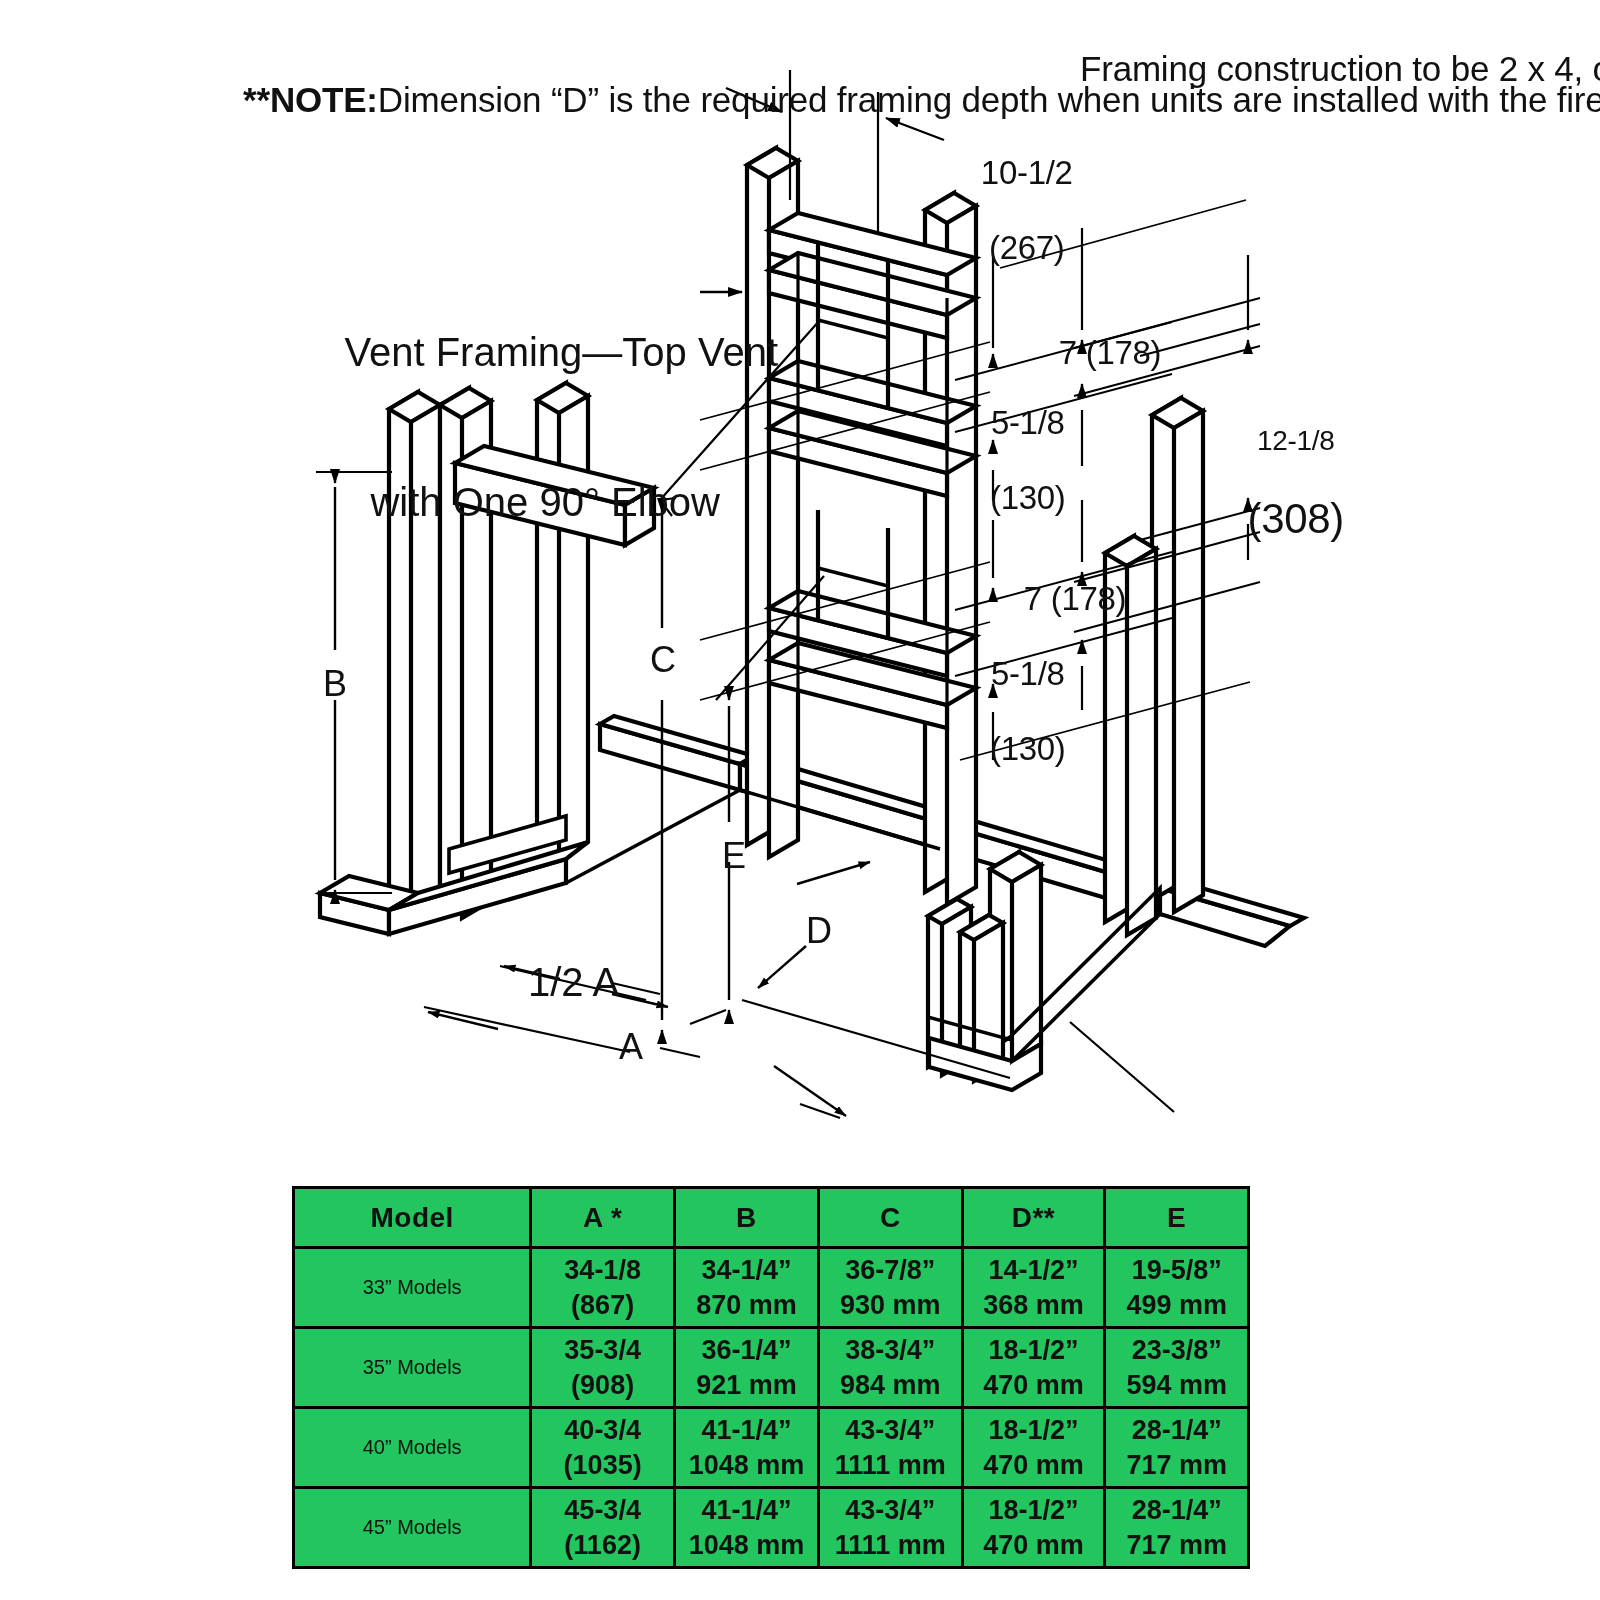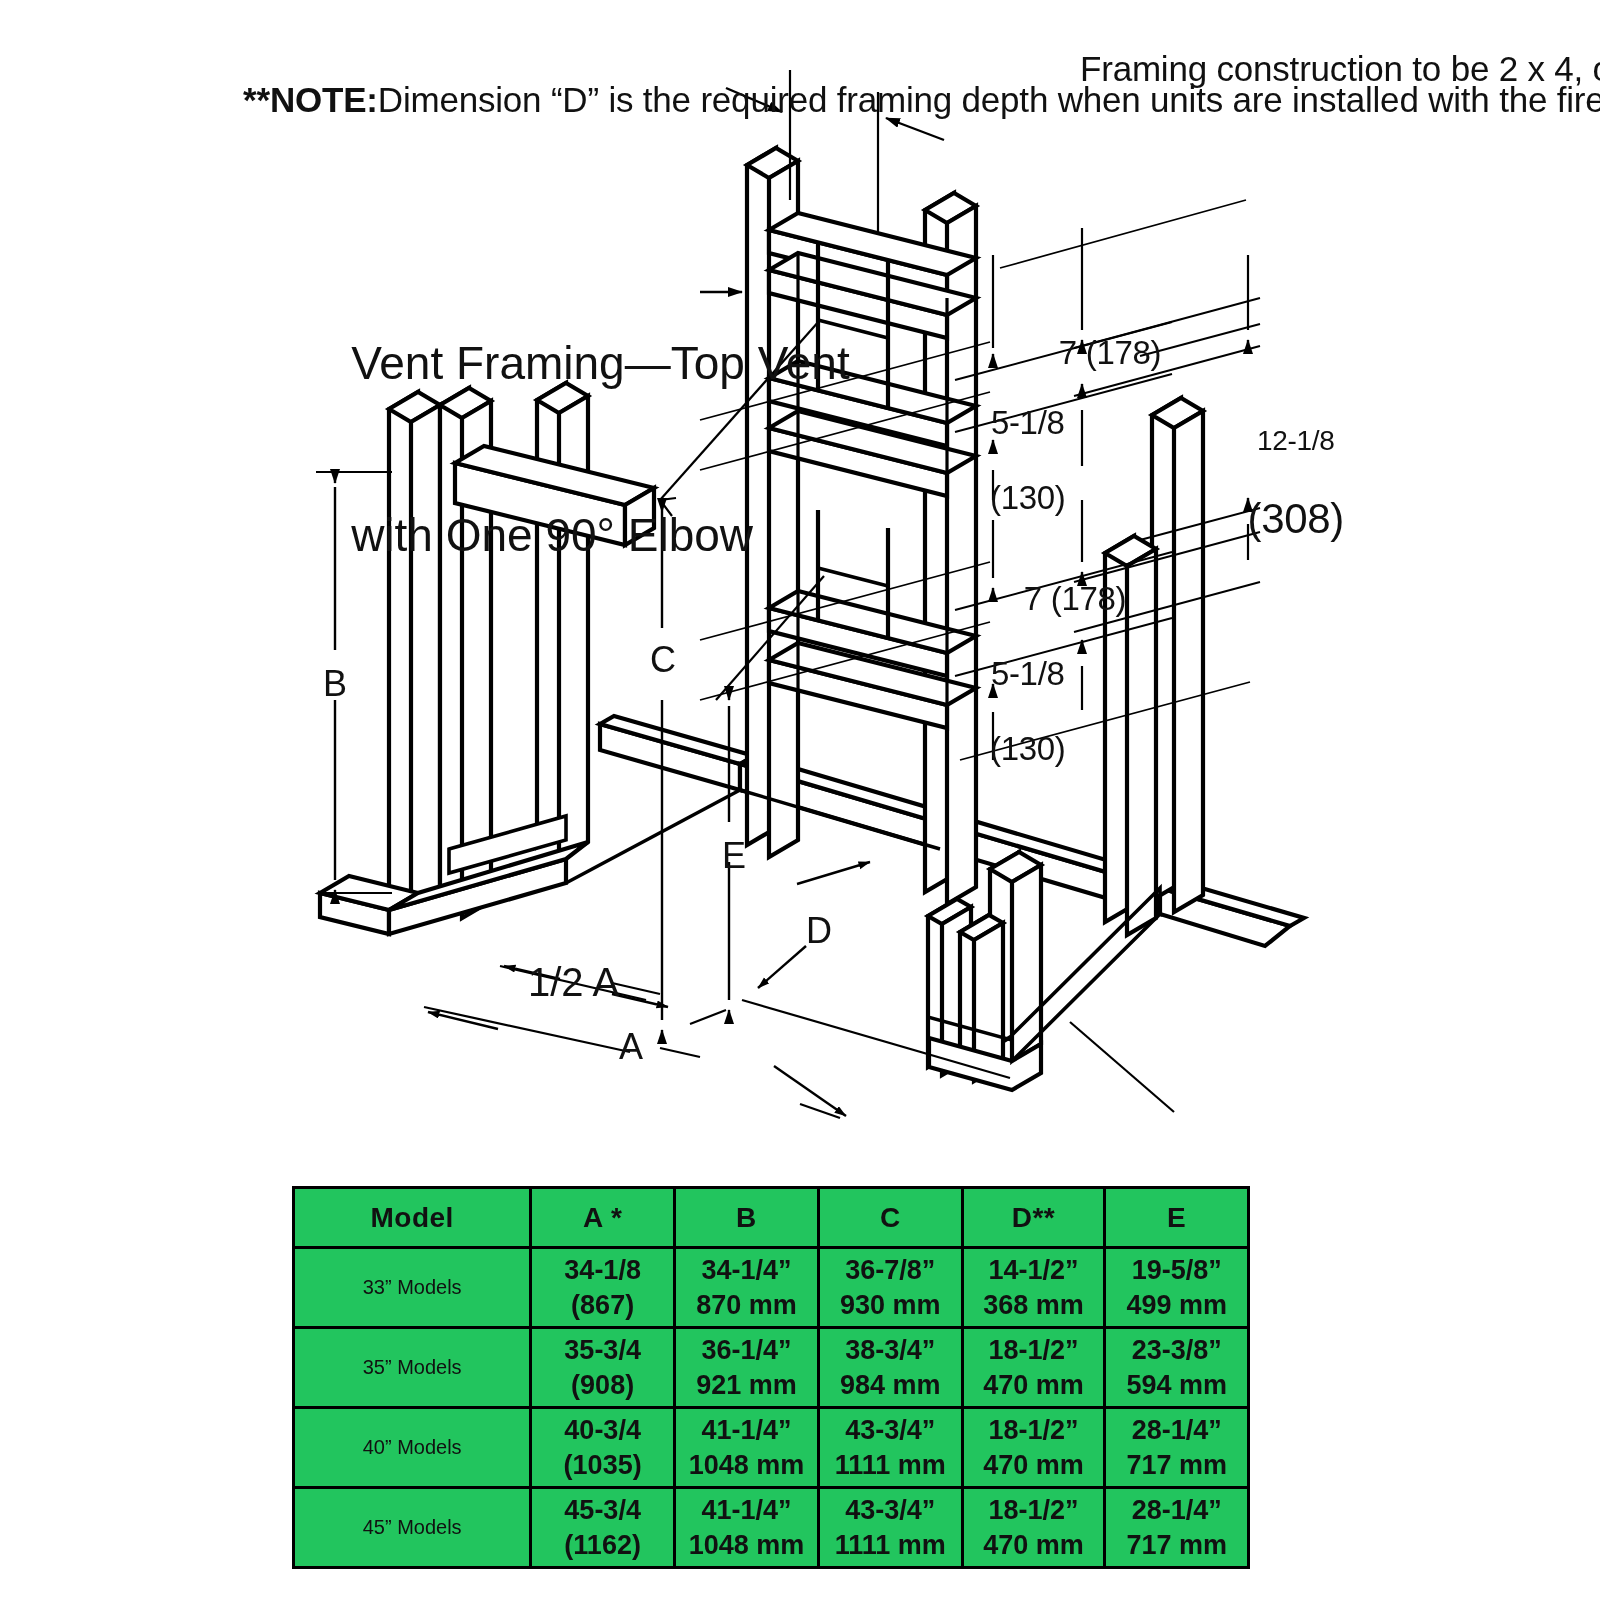--- a/index.html
+++ b/index.html
@@ -43,23 +43,23 @@
     width: 330px;
     font-size: 35px;
     line-height: 1.22;
     letter-spacing: -0.2px;
   }
 
   #vent-note {
     left: 300px;
     top: 277px;
     width: 420px;
-    font-size: 46px;
+    font-size: 40px;
     line-height: 1.25;
-    text-align: left;
+    text-align: right;
   }
 
   
   .dim {
     font-size: 33px;
     line-height: 1.14;
     text-align: center;
     letter-spacing: -0.3px;
   }
   .dimletter {
@@ -390,20 +390,24 @@
   </div>
 
   <div class="txt" id="framing-note">Framing construction to be 2 x 4, or larger.</div>
 
   <div class="txt" id="vent-note">
     <span>Vent Framing—Top Vent</span>
     <br>
     <span>with One 90° Elbow</span>
   </div>
 
+  <div class="txt dim" id="dim-1012">
+    <span>10-1/2</span><br>
+    <span>(267)</span>
+  </div>
 
   <div class="txt dim" id="dim-7a">7 (178)</div>
 
   <div class="txt dim" id="dim-518a">
     <span>5-1/8</span><br>
     <span>(130)</span>
   </div>
 
   <div class="txt dim" id="dim-1218">
     <span style="font-size:28px">12-1/8</span><br>

